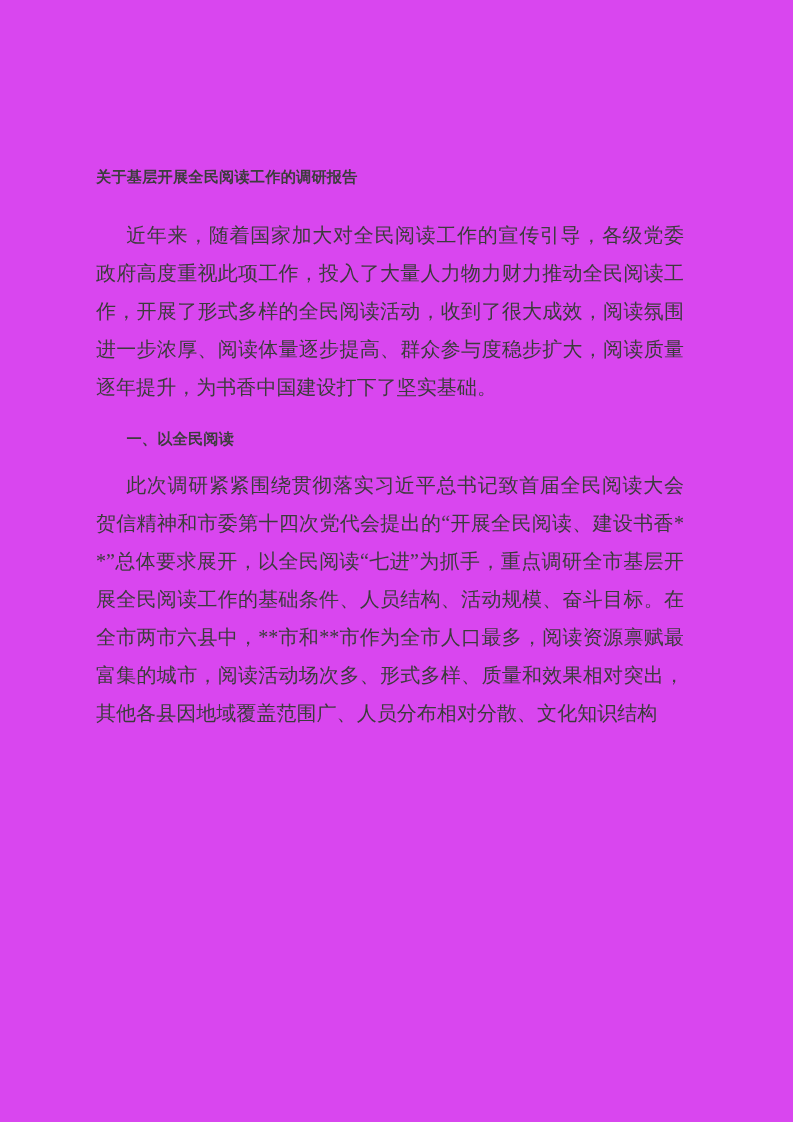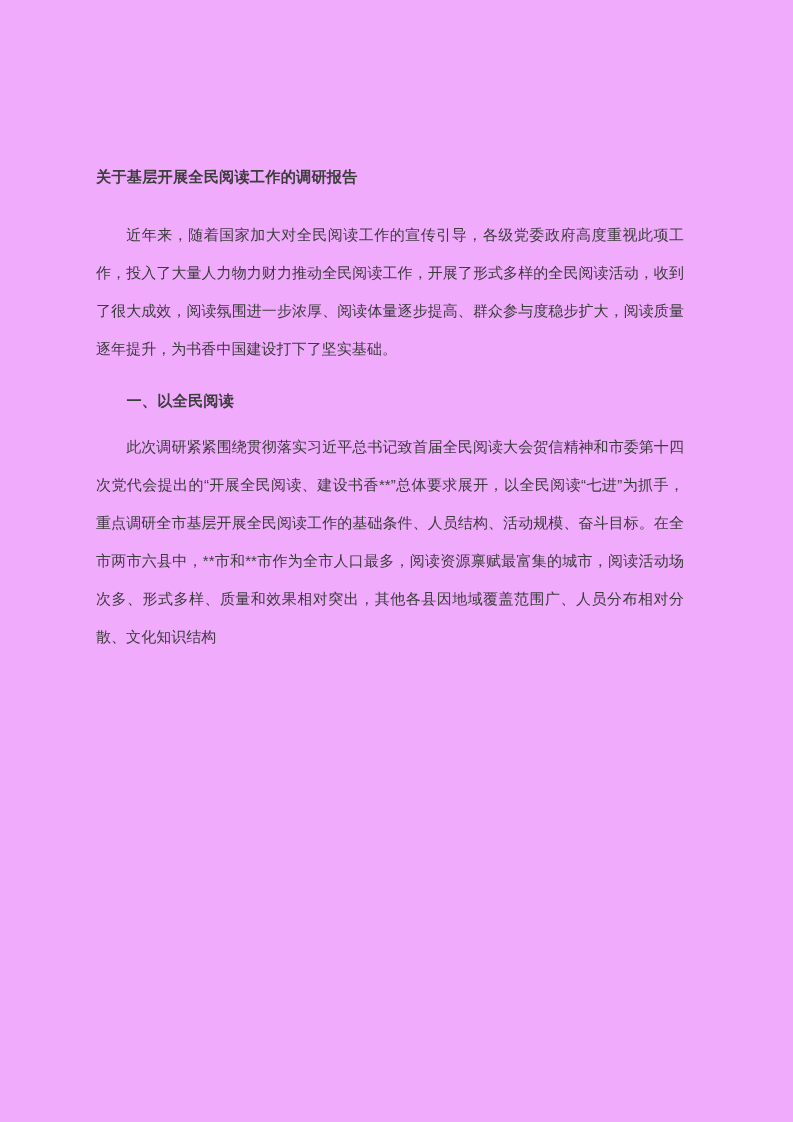--- a/index.html
+++ b/index.html
@@ -6,21 +6,21 @@
   html, body {
     margin: 0;
     padding: 0;
     background: #ffffff;
   }
 
   .page {
     position: relative;
     width: 793px;
     height: 1122px;
-    background: #f0abfc;
+    background: #d946ef;
     overflow: hidden;
     box-sizing: border-box;
   }
 
   .content {
     position: absolute;
     left: 96px;
     top: 164px;
     width: 588px;
   }
@@ -32,22 +32,22 @@
     font-size: 15.2px;
     line-height: 26px;
     color: #3d3d3d;
     letter-spacing: 0.2px;
     margin: 0 0 26px 0;
     text-align: left;
   }
 
   
   .para {
-    font-family: Liberation Sans, sans-serif;
-    font-size: 15px;
+    font-family: Liberation Serif, serif;
+    font-size: 20px;
     line-height: 38px;
     color: #3c3c3c;
     text-align: justify;
     text-justify: inter-ideograph;
     text-indent: 30.2px;
     margin: 0 0 7px 0;
     letter-spacing: 0.05px;
     word-break: break-all;
   }
 

